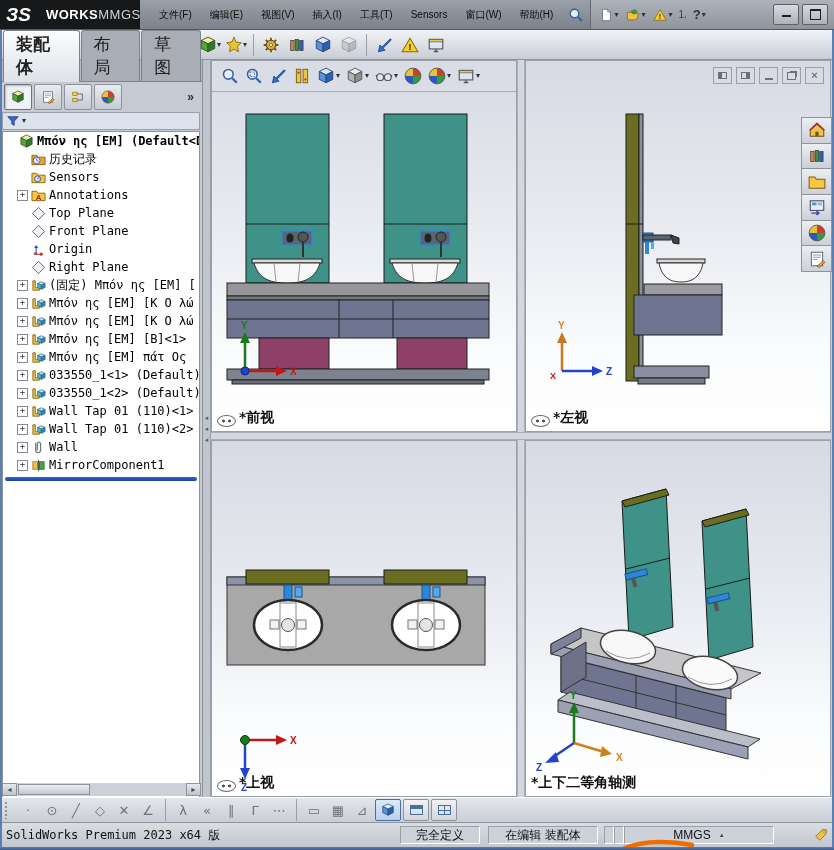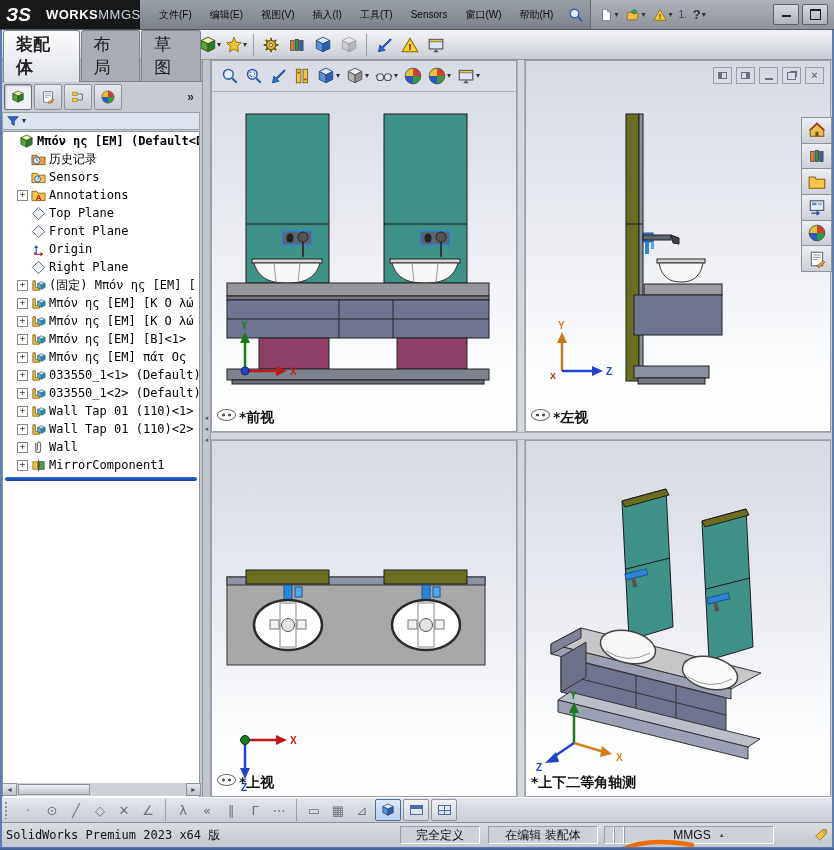--- a/index.html
+++ b/index.html
@@ -86,21 +86,21 @@
   .headsup{position:absolute;left:0;top:0;width:100%;height:31px;border-bottom:1px solid #aab0b8;
            display:flex;align-items:center;padding-left:6px;box-sizing:border-box;background:rgba(219,223,231,.55);}
   .hbtn{display:flex;align-items:center;gap:1px;padding:2px 3px;border-radius:2px;}
   .vpwinbtns{position:absolute;right:6px;top:6px;display:flex;gap:4px;align-items:center;}
   .vwb{width:17px;height:15px;border:1px solid #9aa0a8;display:flex;align-items:center;justify-content:center;background:transparent;color:#6a7080;}
   .splitL{width:9px;height:7px;border:1px solid #6a7080;box-sizing:border-box;background:linear-gradient(90deg,#6a7080 0 3px,transparent 3px);}
   .splitR{width:9px;height:7px;border:1px solid #6a7080;box-sizing:border-box;background:linear-gradient(-90deg,#6a7080 0 3px,transparent 3px);}
   .vmin{width:8px;height:2px;background:#6a7080;margin-top:6px;}
   .vrest{width:7px;height:6px;border:1px solid #6a7080;box-shadow:2px -2px 0 -1px #6a7080;}
   .vclose{font-size:11px;font-weight:bold;color:#6a7080;line-height:1;}
-  .vplabel{position:absolute;left:5px;bottom:4px;display:flex;align-items:flex-start;gap:3px;
+  .vplabel{position:absolute;left:5px;bottom:4px;display:flex;align-items:flex-end;gap:3px;
            font-family:"DejaVu Sans","Liberation Sans",sans-serif;font-weight:bold;font-size:14px;color:#101010;}
   .oval{width:17px;height:10px;border:1px solid #666;border-radius:50%;
         background:radial-gradient(circle at 32% 50%,#555 1.2px,transparent 1.8px),
                    radial-gradient(circle at 68% 50%,#555 1.2px,transparent 1.8px);}
   .modelsvg{position:absolute;left:0;top:0;}
 
   
   .taskpane{left:801px;top:118px;width:31px;height:154px;display:flex;flex-direction:column;}
   .tpbtn{width:31px;height:37px;border:1px solid #8f949c;box-sizing:border-box;margin-top:-1px;
          background:linear-gradient(#eceef2,#ccd0d7);display:flex;align-items:center;justify-content:center;}

